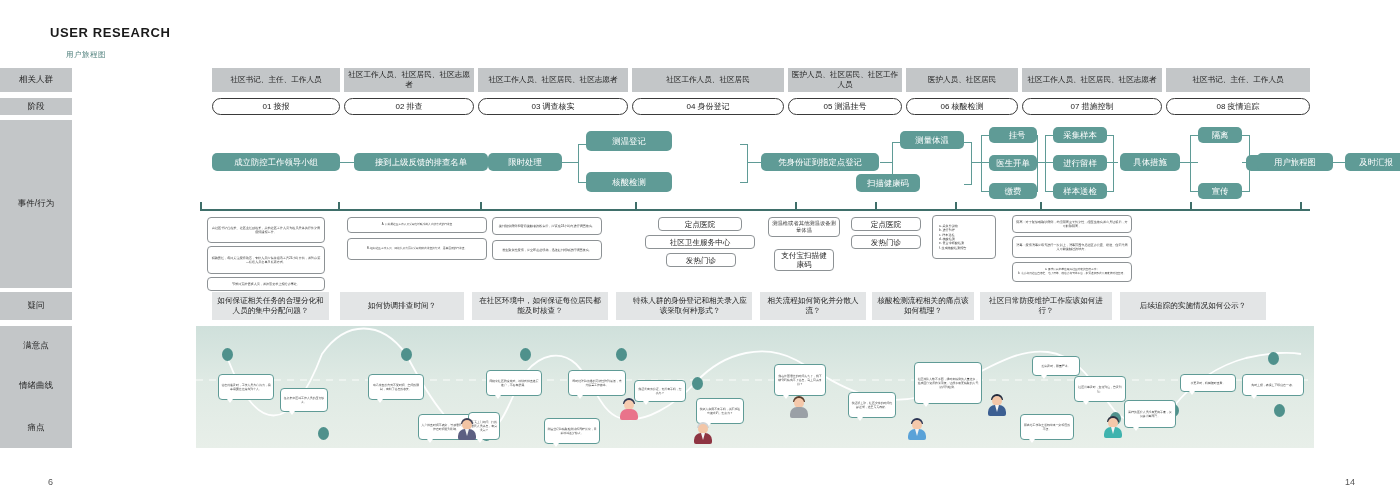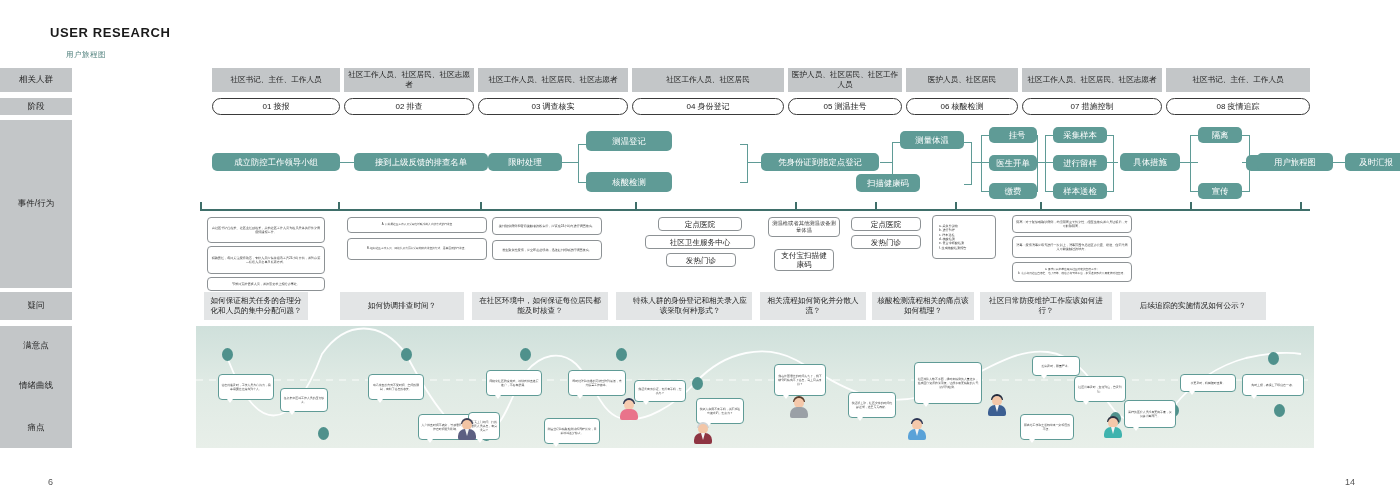--- a/index.html
+++ b/index.html
@@ -295,21 +295,21 @@
       </div>
     </div>
 
     <div class="note" style="left:1012px;top:215px;width:120px;height:18px;">隔离：对于疑似或确诊病例，均需隔离至无传染性，经医生核实并出具证明后，方可解除隔离。</div>
     <div class="note" style="left:1012px;top:236px;width:120px;height:22px;">消毒：疫情消毒应每天进行一次以上，消毒范围包括社区办公室、楼道、住宅等病人可能接触过的地方。</div>
     <div class="note tiny" style="left:1012px;top:262px;width:120px;height:20px;white-space:pre-line;">a.  要求居民和单位做好社区防疫的宣传工作；
 b.  充分利用社区宣传栏、电子屏幕、微信公众号等平台，多渠道多形式开展疫情防控宣传。</div>
   </div>
 
   <div>
-    <div class="q" style="left:204px;top:292px;width:104px;height:28px;">如何保证相关任务的合理分化和人员的集中分配问题？</div>
+    <div class="q" style="left:212px;top:292px;width:117px;height:28px;">如何保证相关任务的合理分化和人员的集中分配问题？</div>
     <div class="q" style="left:340px;top:292px;width:124px;height:28px;">如何协调排查时间？</div>
     <div class="q" style="left:472px;top:292px;width:136px;height:28px;">在社区环境中，如何保证每位居民都能及时核查？</div>
     <div class="q" style="left:616px;top:292px;width:136px;height:28px;padding-left:16px;">特殊人群的身份登记和相关录入应该采取何种形式？</div>
     <div class="q" style="left:760px;top:292px;width:106px;height:28px;">相关流程如何简化并分散人流？</div>
     <div class="q" style="left:872px;top:292px;width:102px;height:28px;">核酸检测流程相关的痛点该如何梳理？</div>
     <div class="q" style="left:980px;top:292px;width:132px;height:28px;">社区日常防疫维护工作应该如何进行？</div>
     <div class="q" style="left:1120px;top:292px;width:146px;height:28px;">后续追踪的实施情况如何公示？</div>
   </div>
 
   <div class="emoband">

